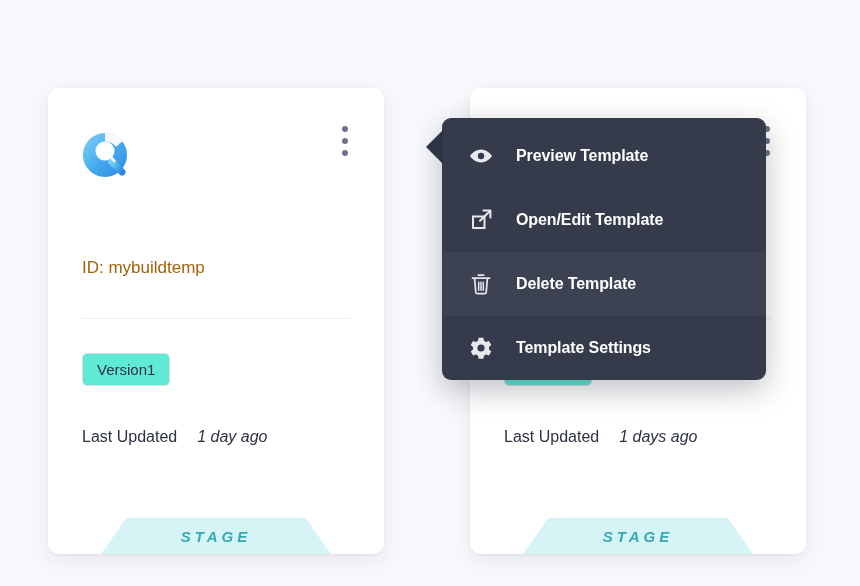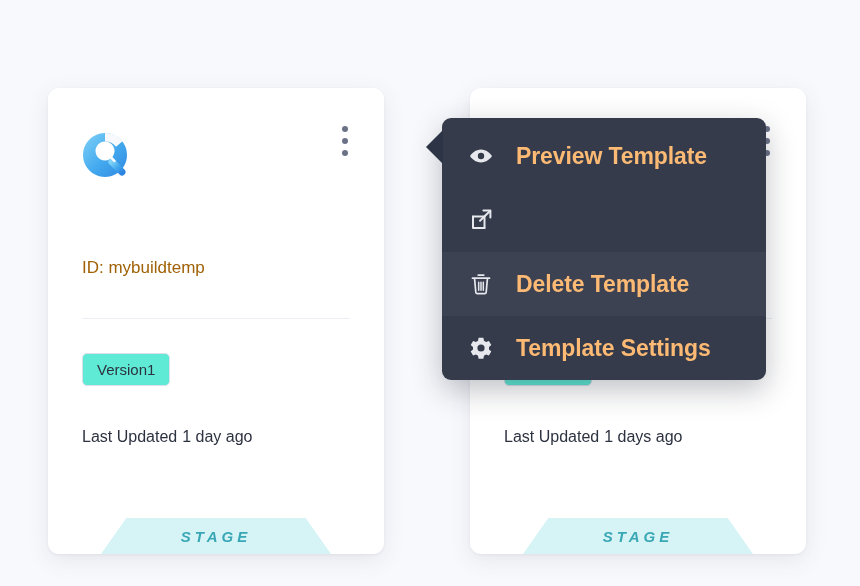--- a/index.html
+++ b/index.html
@@ -112,21 +112,21 @@
   }
 
   .last-updated {
     position: absolute;
     left: 34px;
     top: 340px;
     font-size: 16px;
     color: #2d3240;
     white-space: nowrap;
   }
-  .last-updated .lu-value { margin-left: 5px; }
+  .last-updated .lu-value { margin-left: 20px; font-style: italic; }
 
   
   .stage-ribbon {
     position: absolute;
     left: 50%;
     transform: translateX(-50%);
     bottom: 0;
     width: 230px;
     height: 36px;
     background: #d6f4f6;
@@ -179,23 +179,23 @@
   .menu-item .mi-icon {
     width: 30px;
     flex: 0 0 30px;
     display: flex;
     align-items: center;
     justify-content: center;
     color: #e6e8ee;
   }
   .menu-item .mi-label {
     margin-left: 20px;
-    font-size: 23px;
+    font-size: 16px;
     font-weight: bold;
-    color: #fdba74;
+    color: #ffffff;
     white-space: nowrap;
     letter-spacing: -0.1px;
   }
 </style>
 </head>
 <body>
 
 <div class="card left">
   <div class="card-inner">
 
@@ -295,20 +295,21 @@
 
   <div class="menu-item">
     <span class="mi-icon">
       <svg width="24" height="24" viewBox="0 0 24 24" fill="none" aria-hidden="true">
         <path d="M4 8.5v11.5h11.5" stroke="#e6e8ee" stroke-width="2" stroke-linecap="round" stroke-linejoin="round"></path>
         <path d="M15.5 20V8.5H4" stroke="#e6e8ee" stroke-width="2" stroke-linecap="round" stroke-linejoin="round"></path>
         <path d="M11 12.8L21 3" stroke="#e6e8ee" stroke-width="2" stroke-linecap="round"></path>
         <path d="M14.4 2.6H21.4V9.6" stroke="#e6e8ee" stroke-width="2" stroke-linecap="round" stroke-linejoin="round"></path>
       </svg>
     </span>
+    <span class="mi-label">Open/Edit Template</span>
   </div>
 
   <div class="menu-item hovered">
     <span class="mi-icon">
       <svg width="24" height="24" viewBox="0 0 24 24" fill="none" aria-hidden="true">
         <path d="M3.5 6.2h17" stroke="#e6e8ee" stroke-width="1.7" stroke-linecap="round"></path>
         <path d="M9.2 3.1h5.6" stroke="#e6e8ee" stroke-width="1.7" stroke-linecap="round"></path>
         <path d="M5.6 6.8l1.2 13.4a1.6 1.6 0 001.6 1.5h7.2a1.6 1.6 0 001.6-1.5l1.2-13.4" stroke="#e6e8ee" stroke-width="1.7" stroke-linejoin="round"></path>
         <path d="M9.7 10.2v8M12 10.2v8M14.3 10.2v8" stroke="#e6e8ee" stroke-width="1.5" stroke-linecap="round"></path>
       </svg>

